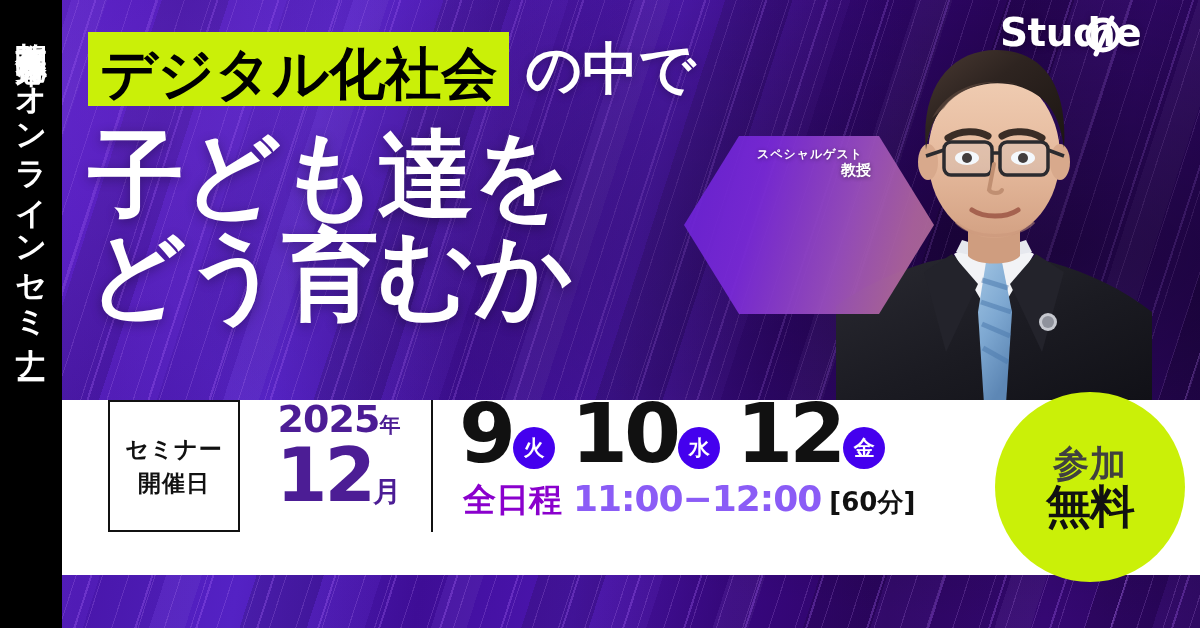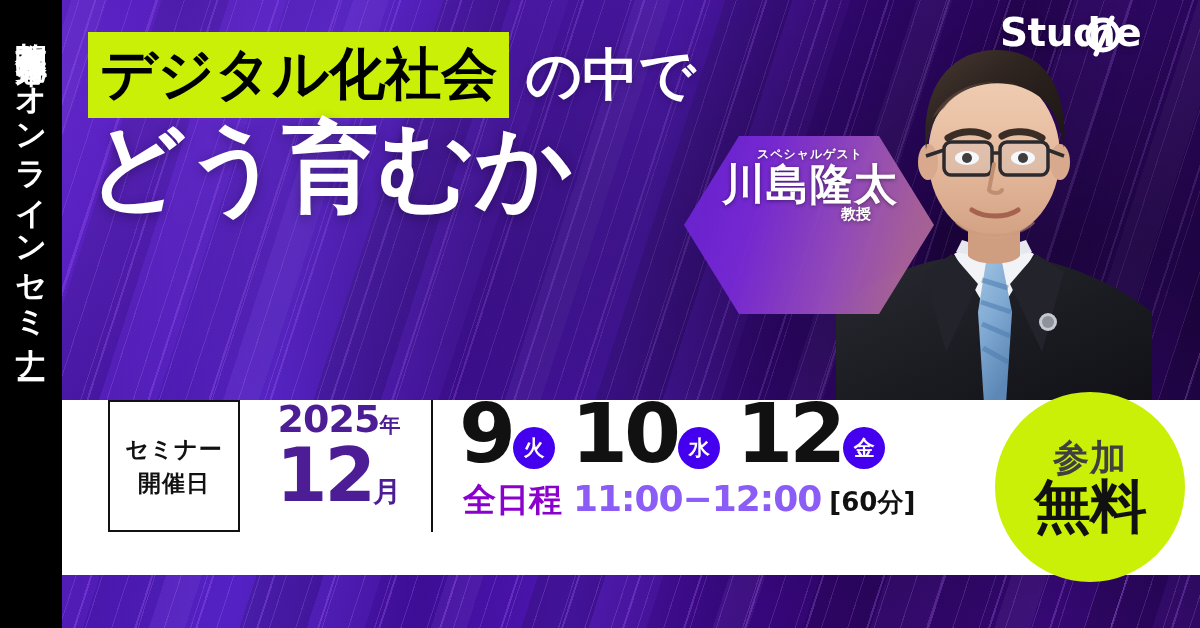--- a/index.html
+++ b/index.html
@@ -155,21 +155,21 @@
     z-index:30;
     font-family:"DejaVu Sans","Liberation Sans",sans-serif;
   }
   .line1{ display:flex; align-items:center; }
   .hl-chip{
     background:#caf008;
     color:#000;
     font-size:56px;
     font-weight:bold;
     line-height:1;
-    padding:14px 12px 16px 12px;
+    padding:14px 12px 4px 12px;
     letter-spacing:0px;
     white-space:nowrap;
   }
   .hl-tail{
     color:#fff;
     font-size:56px;
     font-weight:bold;
     line-height:1;
     margin-left:16px;
     white-space:nowrap;
@@ -303,21 +303,21 @@
   }
   .free-top{
     color:#404040;
     font-size:36px;
     font-weight:bold;
     line-height:1;
     letter-spacing:1px;
   }
   .free-big{
     color:#111;
-    font-size:57px;
+    font-size:45px;
     font-weight:bold;
     line-height:1;
     margin-top:2px;
     letter-spacing:-1px;
   }
 </style>
 </head>
 <body>
 
 <div class="banner">
@@ -396,29 +396,29 @@
 
       <path d="M136 188 C148 196 170 196 182 188" stroke="#a5624f" stroke-width="5" fill="none" stroke-linecap="round"></path>
 
       <path d="M120 200 C136 218 182 218 198 200" stroke="#c9967a" stroke-width="3" fill="none" opacity=".5"></path>
     </svg>
   </div>
 
   <div class="hex"></div>
   <div class="hex-text">
     <div class="hex-guest">スペシャルゲスト</div>
-    <div class="hex-name">川島隆太</div>
     <div class="hex-title">教授</div>
   </div>
 
   <div class="headline">
     <div class="line1">
       <span class="hl-chip">デジタル化社会</span>
       <span class="hl-tail">の中で</span>
     </div>
+    <div class="line2">子ども達を</div>
     <div class="line3">どう育むか</div>
   </div>
 
   <div class="logo">
     <svg width="178" height="48" viewBox="0 0 178 48">
       <text x="0" y="36" font-family="DejaVu Sans, Liberation Sans, sans-serif" font-size="39" font-weight="bold" fill="#ffffff">Stud</text>
       <text x="88" y="36" font-family="DejaVu Sans, Liberation Sans, sans-serif" font-size="39" font-weight="bold" fill="#ffffff">ne</text>
       <circle cx="103" cy="25" r="15" fill="none" stroke="#ffffff" stroke-width="5"></circle>
       <path d="M96 44 L112 8" stroke="#ffffff" stroke-width="5" stroke-linecap="round"></path>
     </svg>

